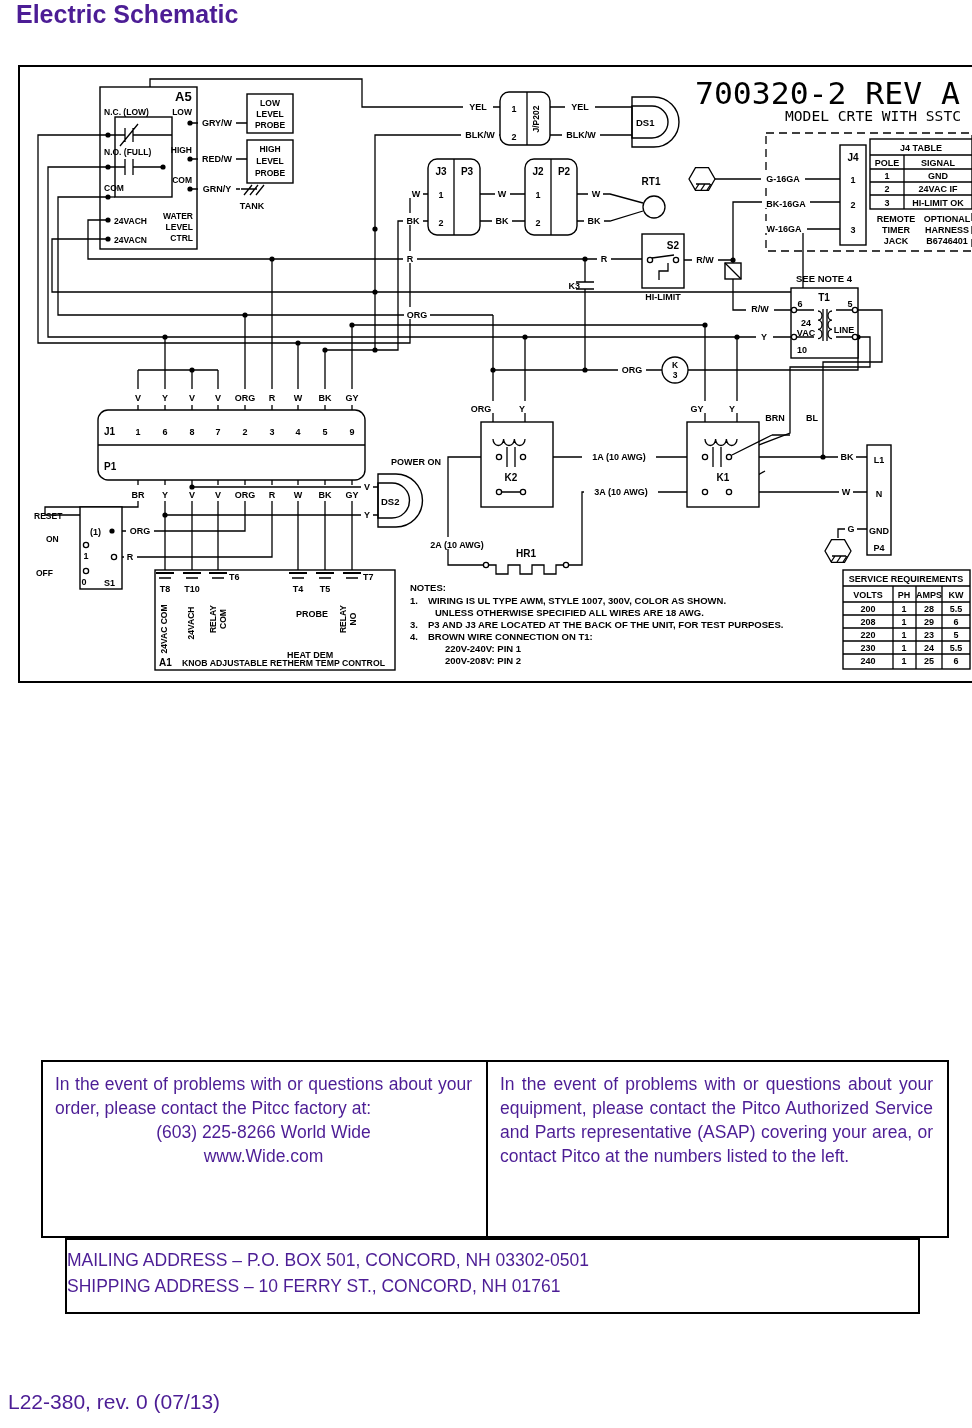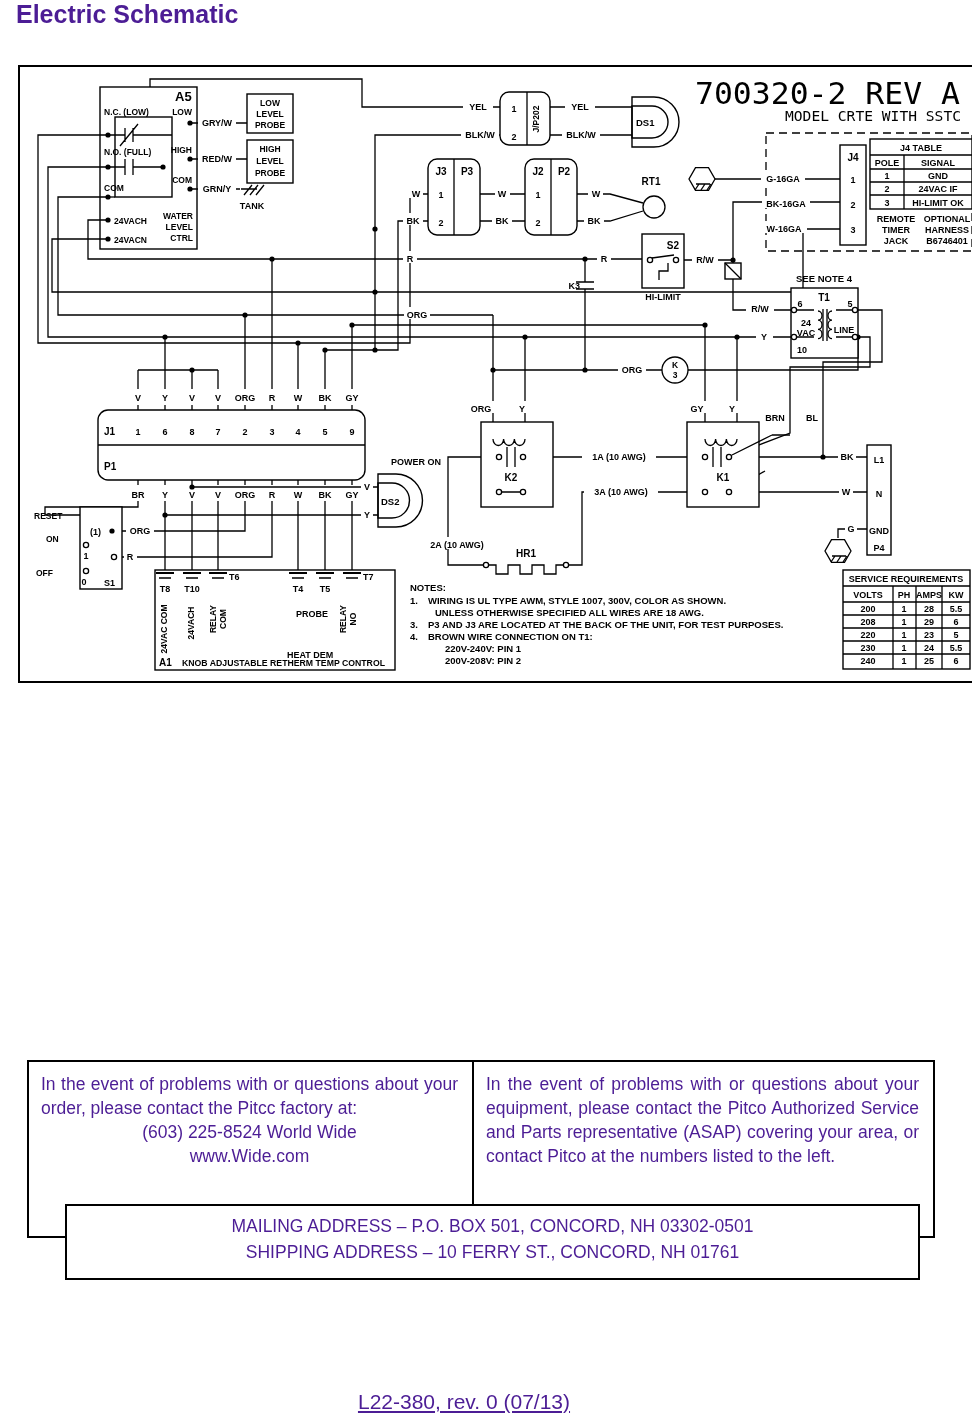--- a/index.html
+++ b/index.html
@@ -14,30 +14,30 @@
   .w{stroke:#000;stroke-width:1.3;fill:none;}
   .w2{stroke:#000;stroke-width:2.2;fill:none;}
   .bx{fill:none;stroke:#000;stroke-width:1.4;}
   .bxw{fill:#fff;stroke:#000;stroke-width:1.4;}
   .dsh{fill:none;stroke:#000;stroke-width:1.3;stroke-dasharray:8 5;}
   .dot{fill:#000;stroke:none;}
   .oc{fill:#fff;stroke:#000;stroke-width:1.3;}
   .wbg{fill:#fff;stroke:none;}
   .pn{font-family:"DejaVu Sans Mono",monospace;font-weight:normal;font-size:31px;}
   .pn2{font-family:"DejaVu Sans Mono",monospace;font-weight:normal;font-size:14px;}
-  .contact-row{position:absolute;left:19px;top:1060px;width:910px;display:flex;}
+  .contact-row{position:absolute;left:33px;top:1060px;width:910px;display:flex;}
   .cbox{border:2px solid #000;box-sizing:border-box;height:178px;background:#fff;
         font-size:17.5px;line-height:1.38;padding:10px 14px 10px 12px;}
   .cbox.left{width:447px;}
   .cbox.right{width:463px;margin-left:-2px;}
   .cbox p{margin:0;text-align:justify;}
   .cbox .cline{text-align:center;}
-  .addrbox{position:absolute;left:57px;top:1204px;width:855px;height:76px;border:2px solid #000;
-           box-sizing:border-box;background:#fff;text-align:center;font-size:17.5px;line-height:1.5;padding-top:7px;}
-  .footer{position:absolute;left:0;top:1390px;width:912px;text-align:center;font-size:21px;text-decoration:underline;}
+  .addrbox{position:absolute;left:57px;top:1238px;width:855px;height:76px;border:2px solid #000;
+           box-sizing:border-box;background:#fff;text-align:left;font-size:17.5px;line-height:1.5;padding-top:7px;}
+  .footer{position:absolute;left:0;top:1390px;width:912px;text-align:left;font-size:21px;}
 </style>
 </head>
 <body>
 
 <div id="page">
 
   <h1 class="title">Electric Schematic</h1>
 
   <div class="schframe">
   <svg width="954" height="614" viewBox="0 0 954 614">
@@ -436,21 +436,21 @@
       <text class="t9 mid" x="884" y="597">1</text>
       <text class="t9 mid" x="909" y="597">25</text>
       <text class="t9 mid" x="936" y="597">6</text>
     </g>
   </svg>
   </div>
 
   <div class="contact-row">
     <div class="cbox left">
       <p>In the event of problems with or questions about your order, please contact the Pitcc factory at:</p>
-      <p class="cline">(603) 225-8524 World Wide</p>
+      <p class="cline">(603) 225-8266 World Wide</p>
       <p class="cline">www.Wide.com</p>
     </div>
     <div class="cbox right">
       <p>In the event of problems with or questions about your equipment, please contact the Pitco Authorized Service and Parts representative (ASAP) covering your area, or contact Pitco at the numbers listed to the left.</p>
     </div>
   </div>
 
   <div class="addrbox">
     <div>MAILING ADDRESS – P.O. BOX 501, CONCORD, NH 03302-0501</div>
     <div>SHIPPING ADDRESS – 10 FERRY ST., CONCORD, NH 01761</div>

